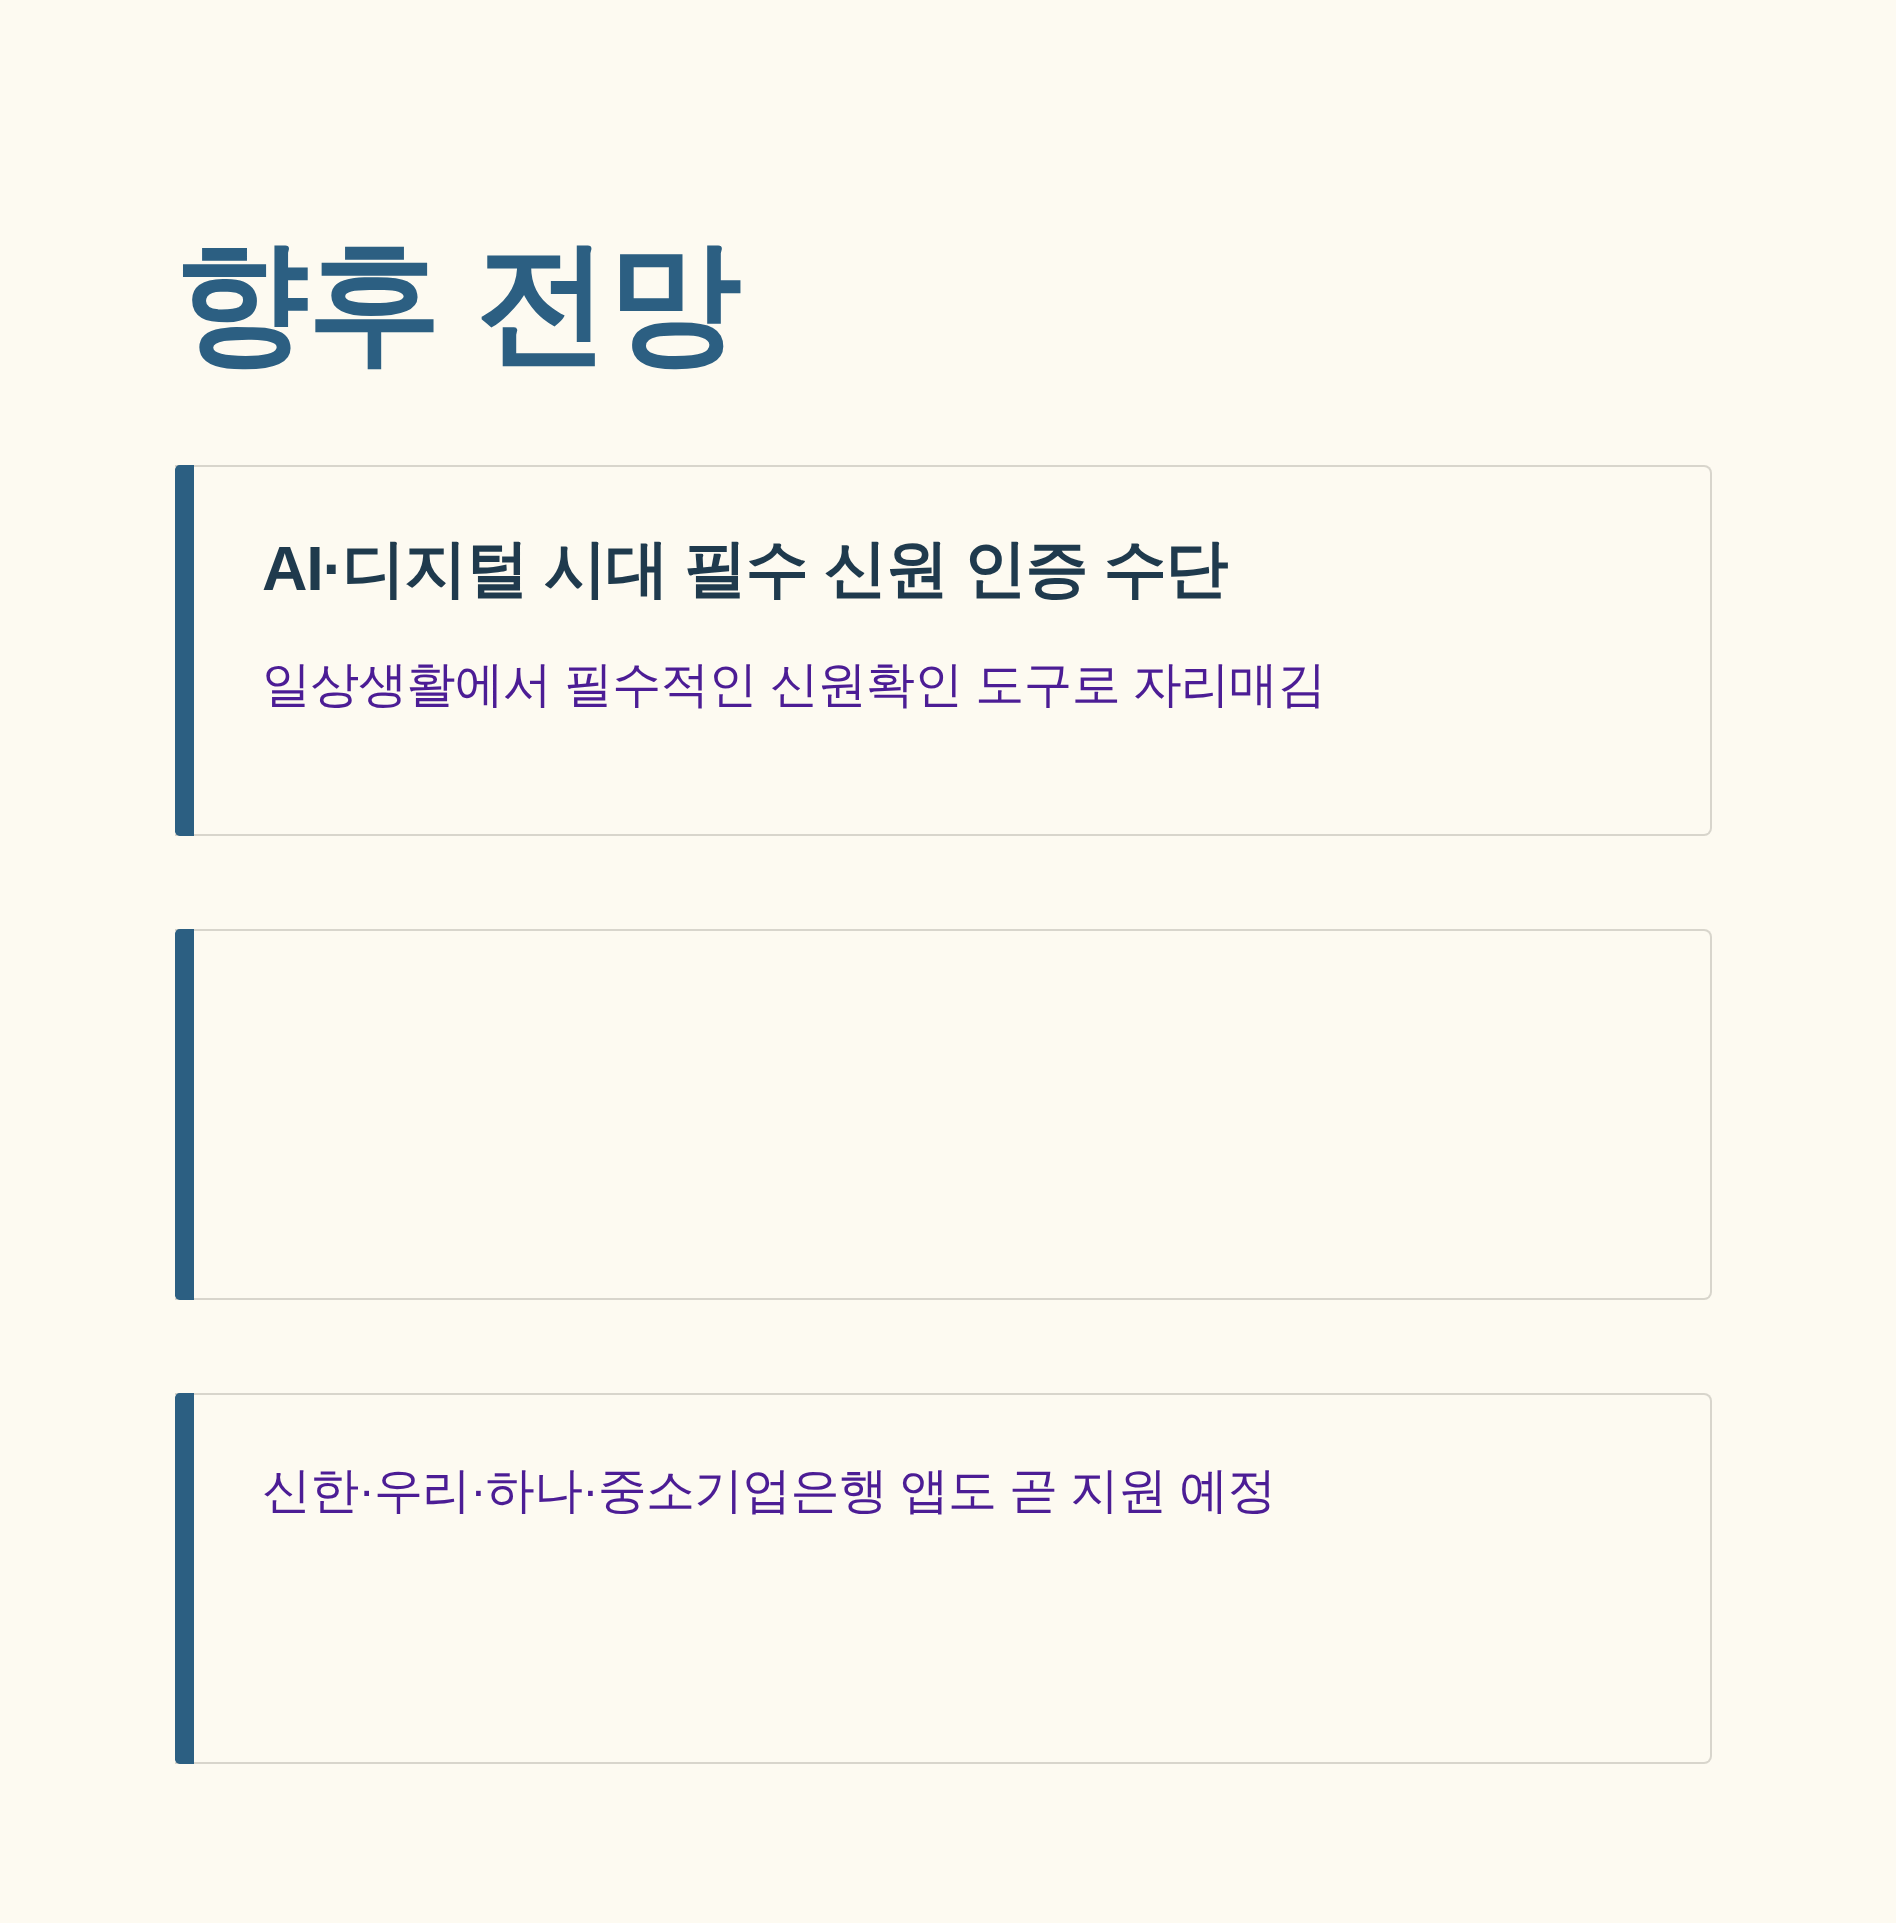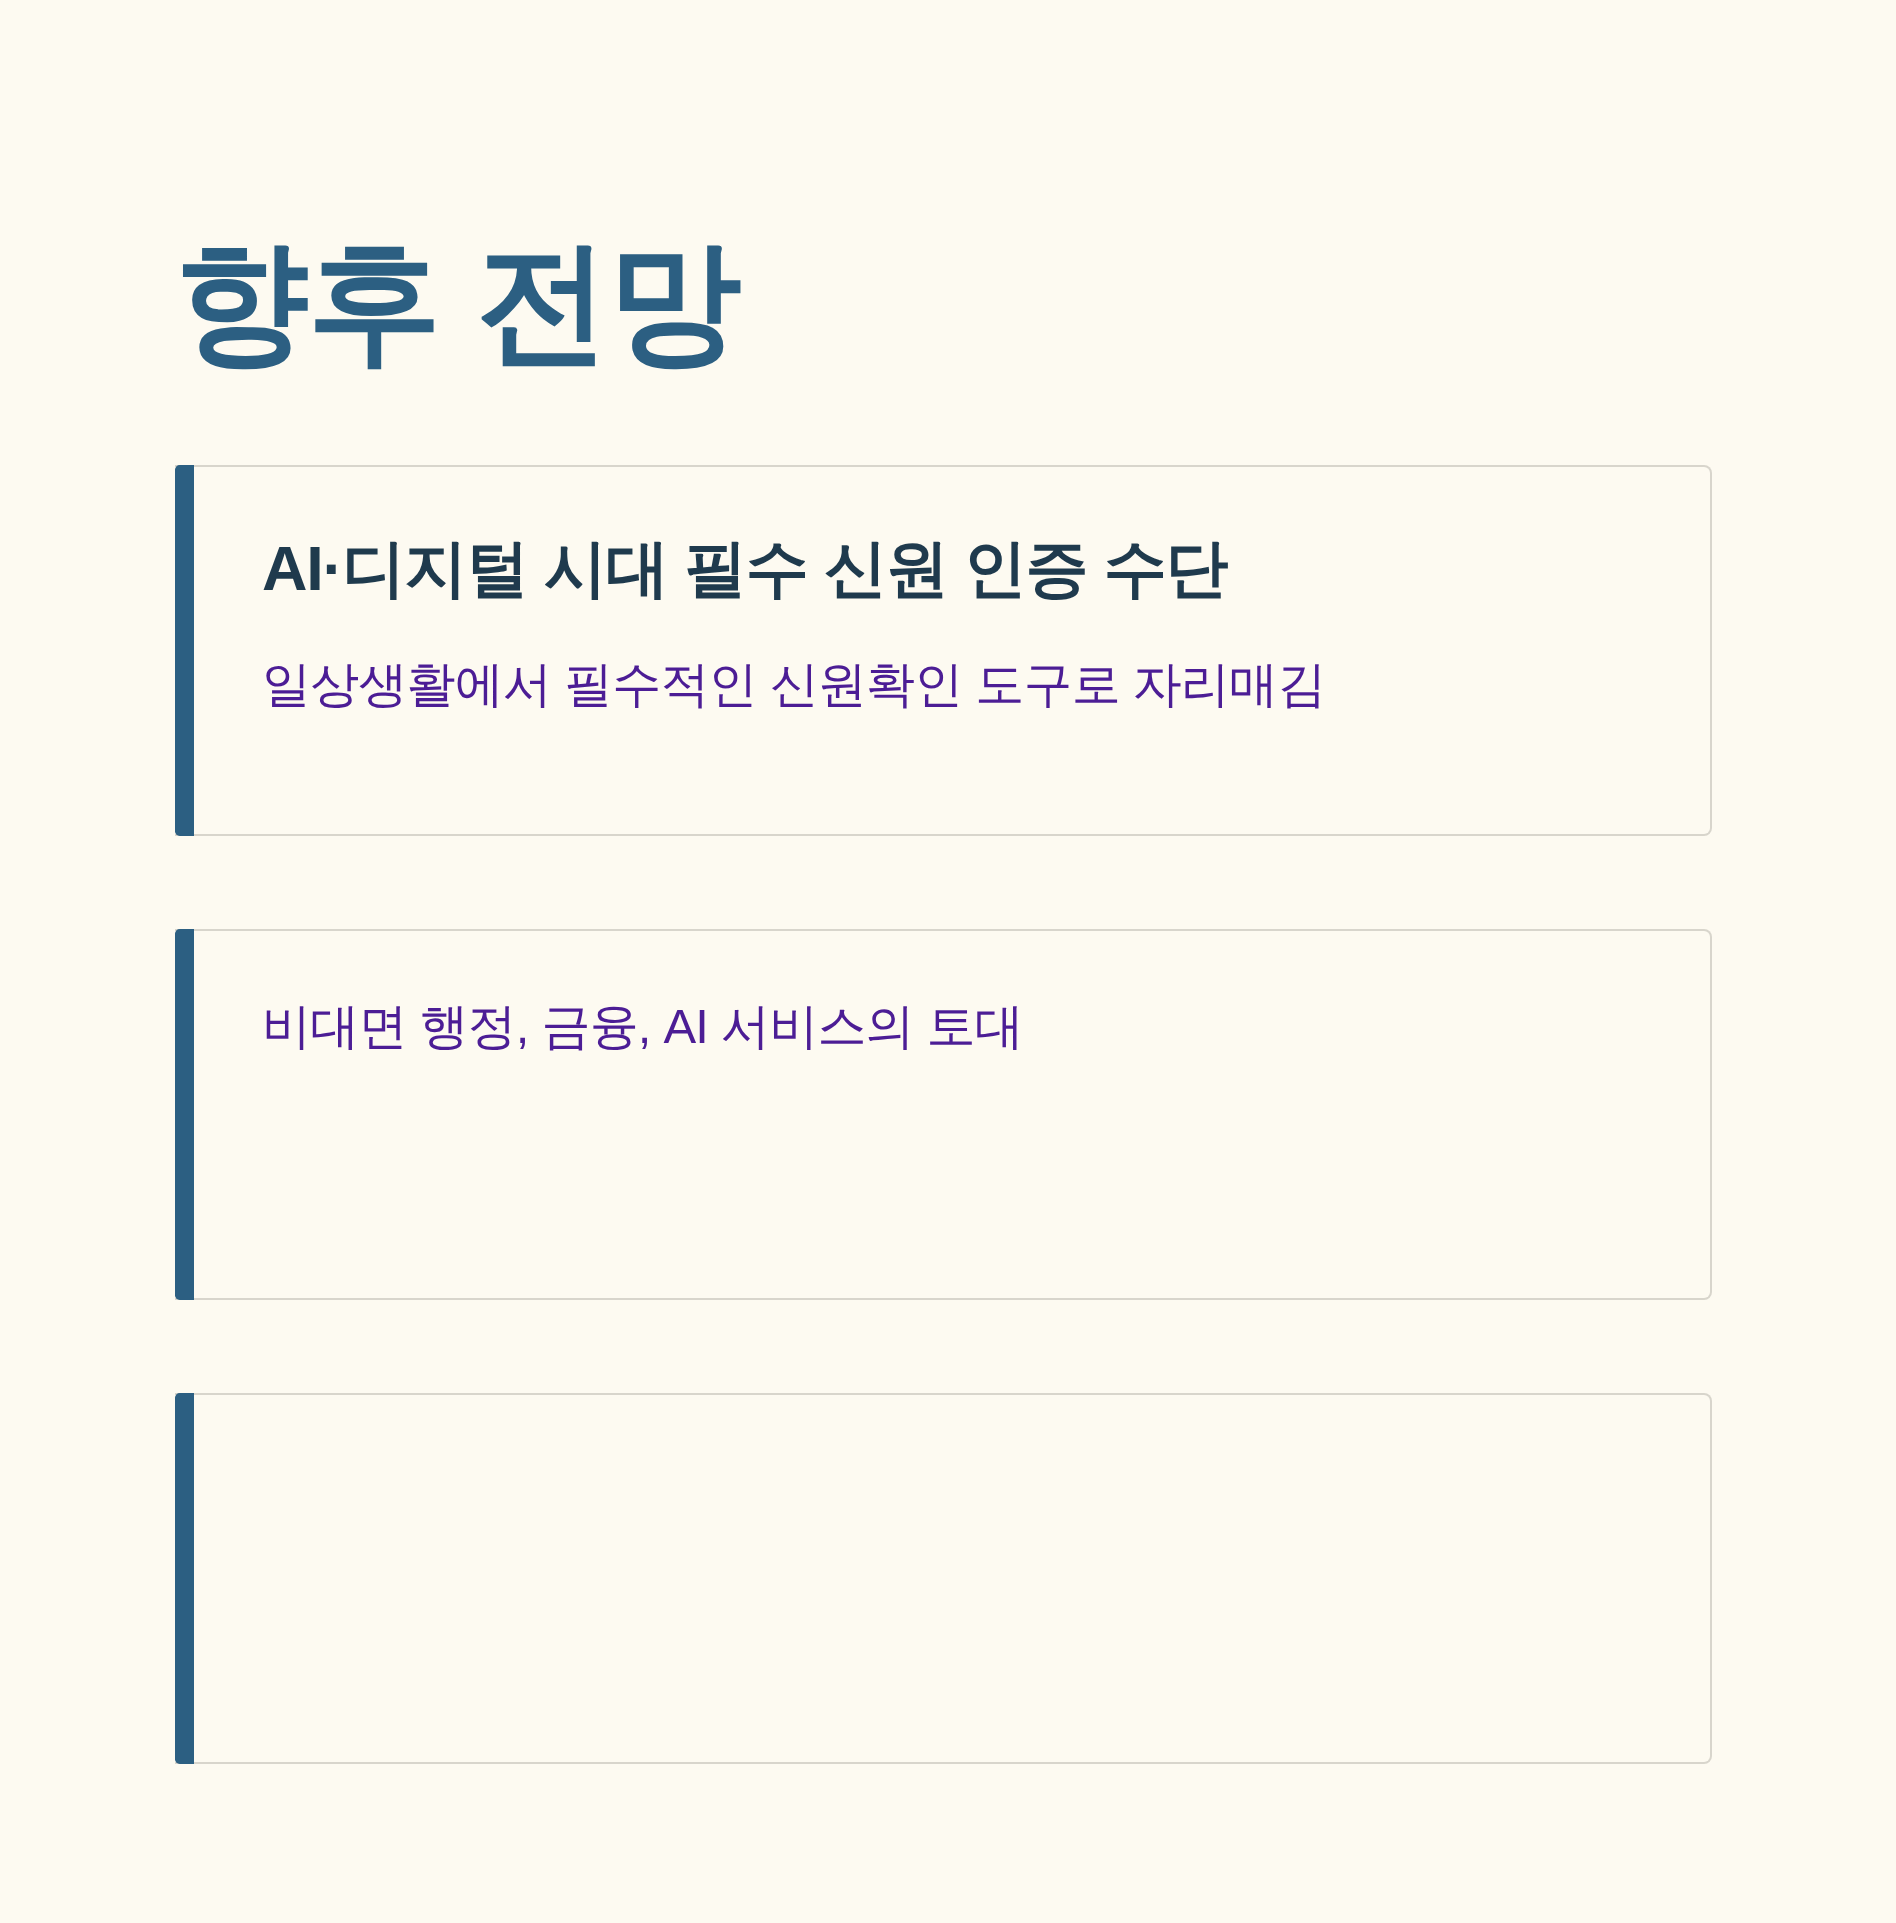--- a/index.html
+++ b/index.html
@@ -87,22 +87,22 @@
   <div class="cards">
 
     <div class="card">
       <div class="card-accent"></div>
       <div class="card-title">AI·디지털 시대 필수 신원 인증 수단</div>
       <div class="card-desc">일상생활에서 필수적인 신원확인 도구로 자리매김</div>
     </div>
 
     <div class="card">
       <div class="card-accent"></div>
-      <div class="card-desc">비대면 행정, 금융, AI 서비스의 토대</div>
     </div>
 
     <div class="card">
       <div class="card-accent"></div>
+      <div class="card-desc">신한·우리·하나·중소기업은행 앱도 곧 지원 예정</div>
     </div>
 
   </div>
 </div>
 
 
 </body></html>

